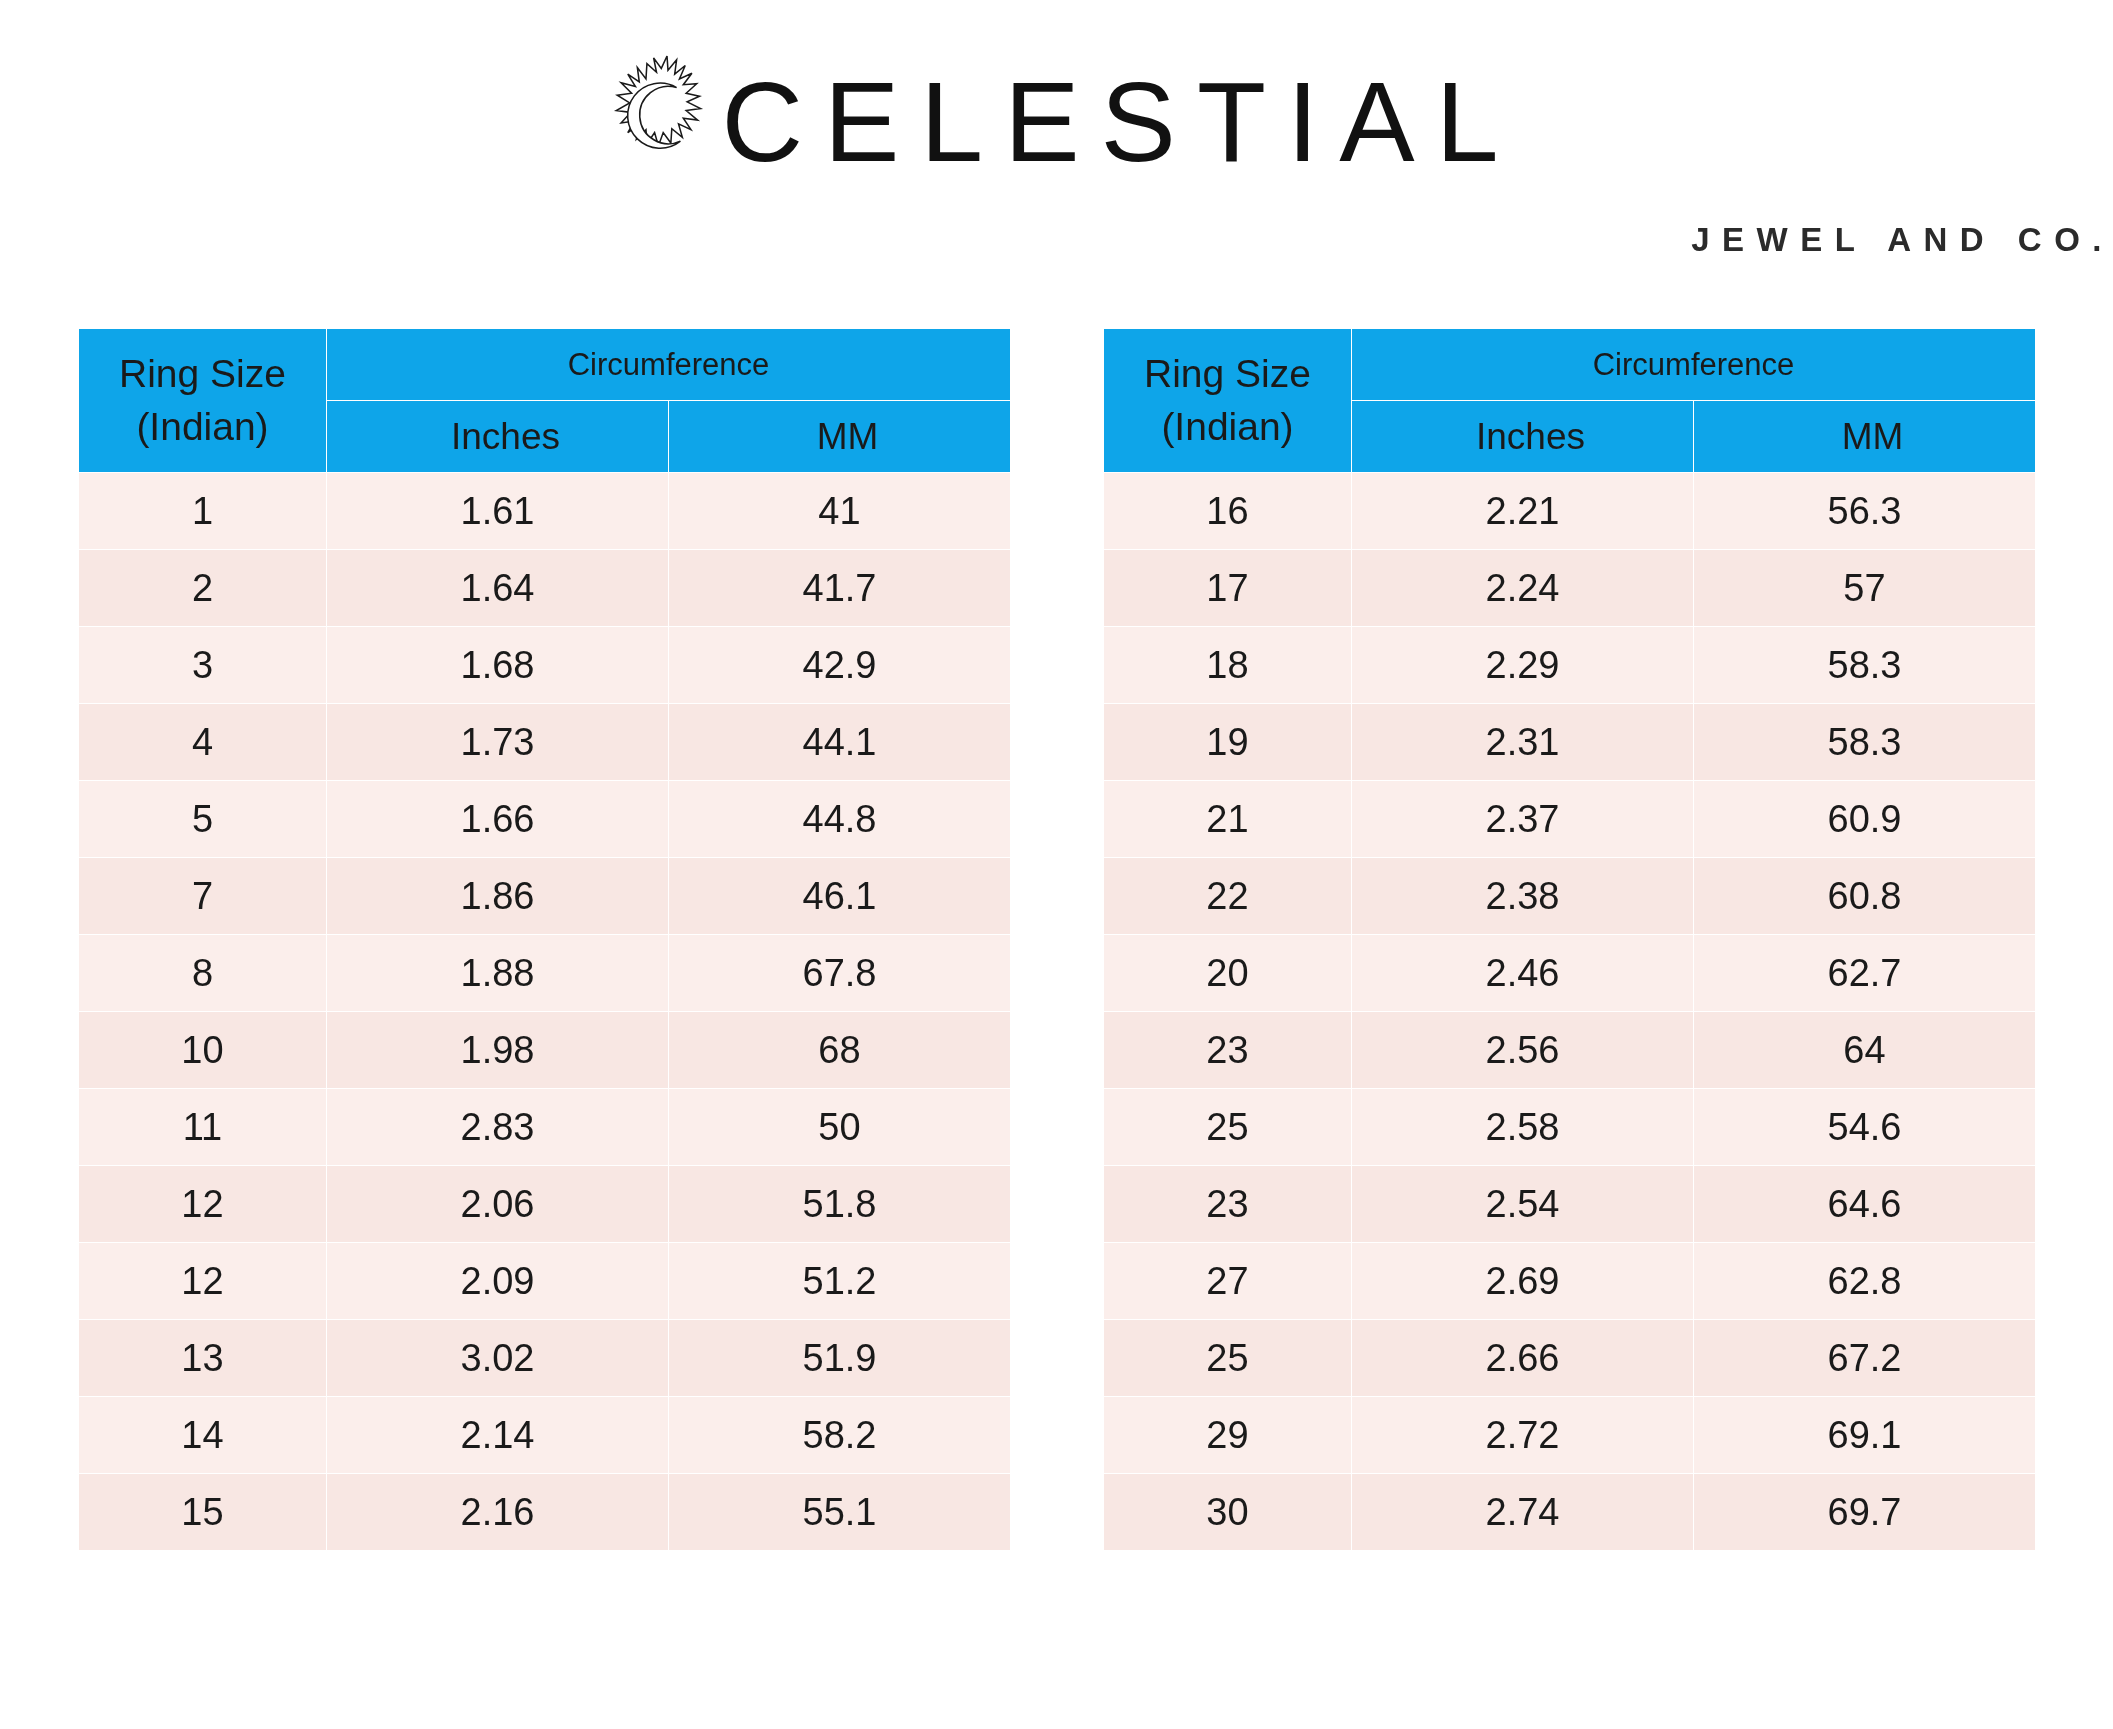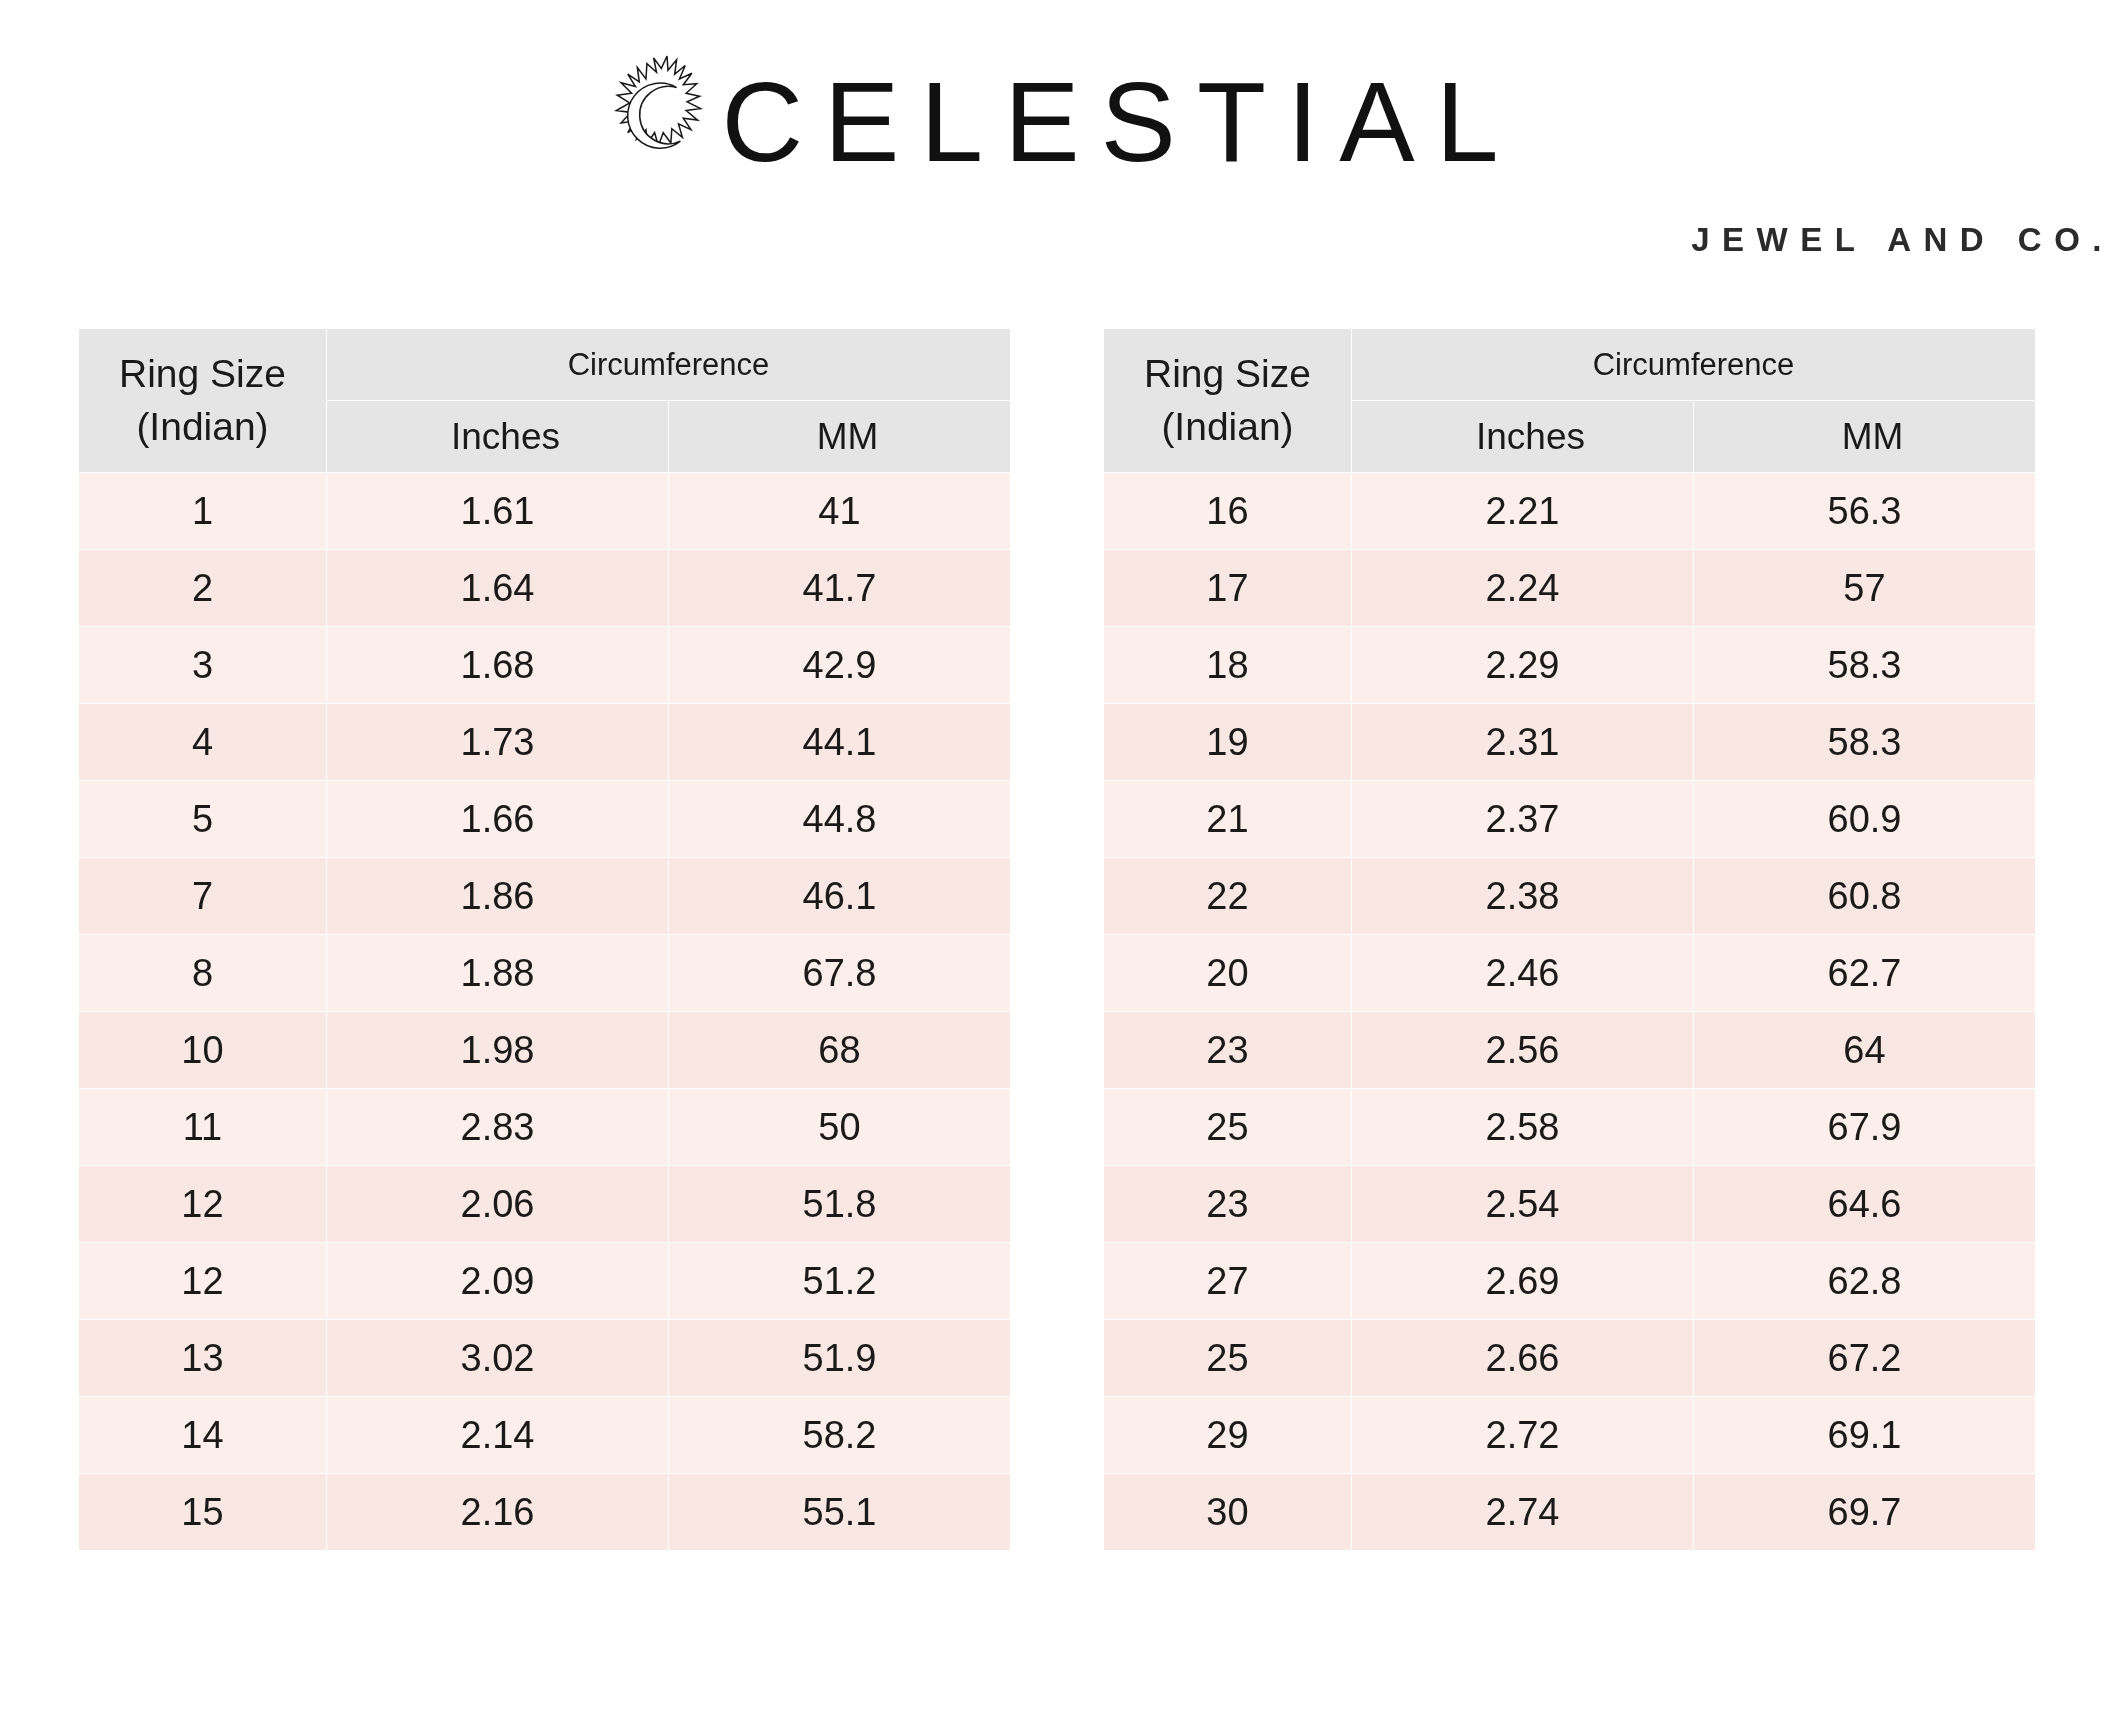--- a/index.html
+++ b/index.html
@@ -78,21 +78,21 @@
   table col.c-in   { width: 342px; }
   table col.c-mm   { width: 342px; }
 
   th, td {
     border: 1.9px solid #ffffff;
     text-align: center;
     padding: 0;
     font-weight: 400;
   }
   thead th {
-    background: #e5e5e5;
+    background: #0ea5e9;
     color: #1a1a1a;
     font-size: 39px;
   }
   th.size-head {
     vertical-align: middle;
     line-height: 1.35;
     height: 142px;
     font-size: 39px;
   }
   th.circ-head {
@@ -283,21 +283,21 @@
           <td>62.7</td>
         </tr>
         <tr>
           <td>23</td>
           <td>2.56</td>
           <td>64</td>
         </tr>
         <tr>
           <td>25</td>
           <td>2.58</td>
-          <td>67.9</td>
+          <td>54.6</td>
         </tr>
         <tr>
           <td>23</td>
           <td>2.54</td>
           <td>64.6</td>
         </tr>
         <tr>
           <td>27</td>
           <td>2.69</td>
           <td>62.8</td>

